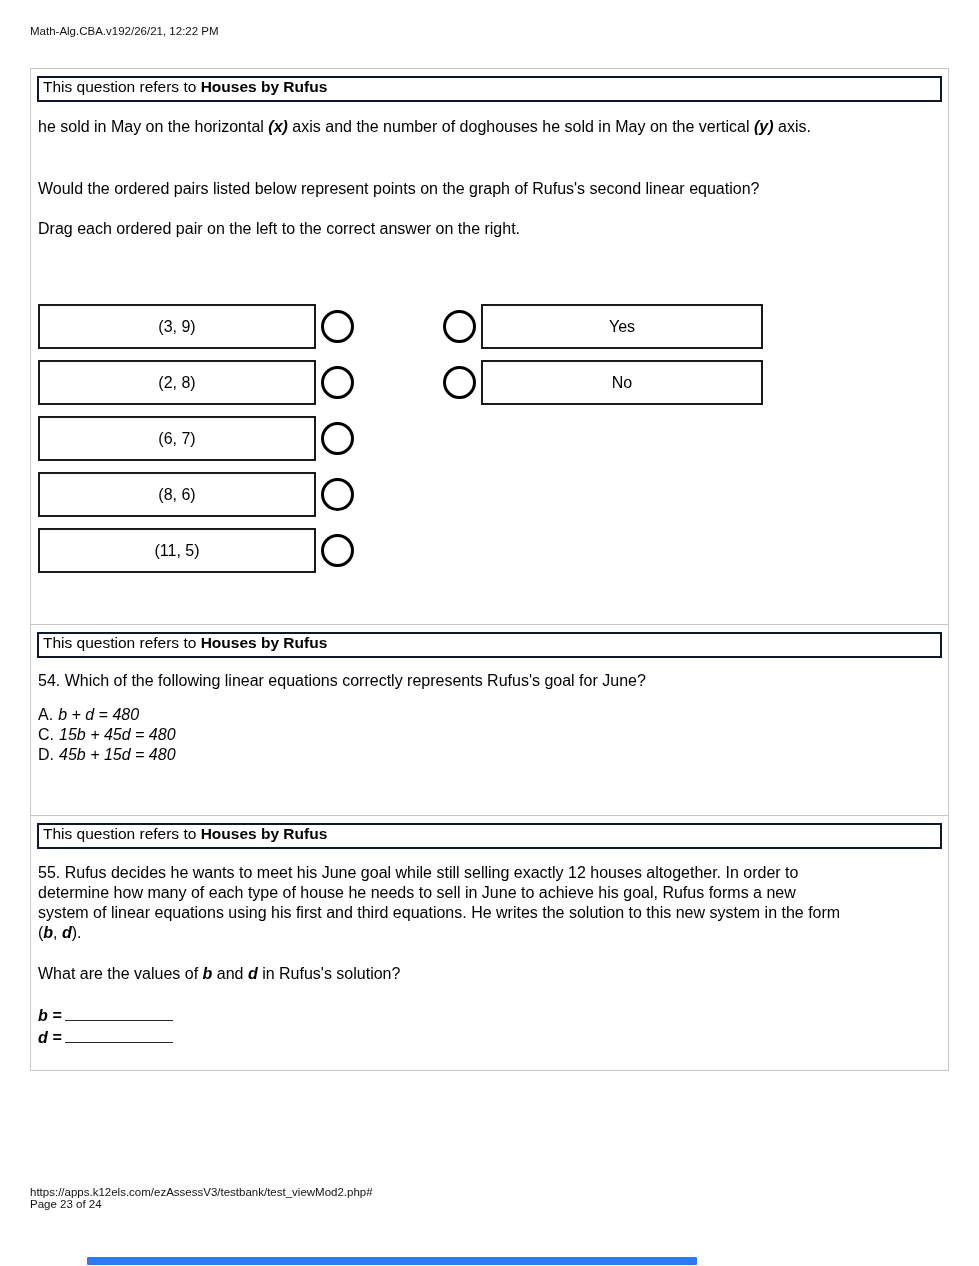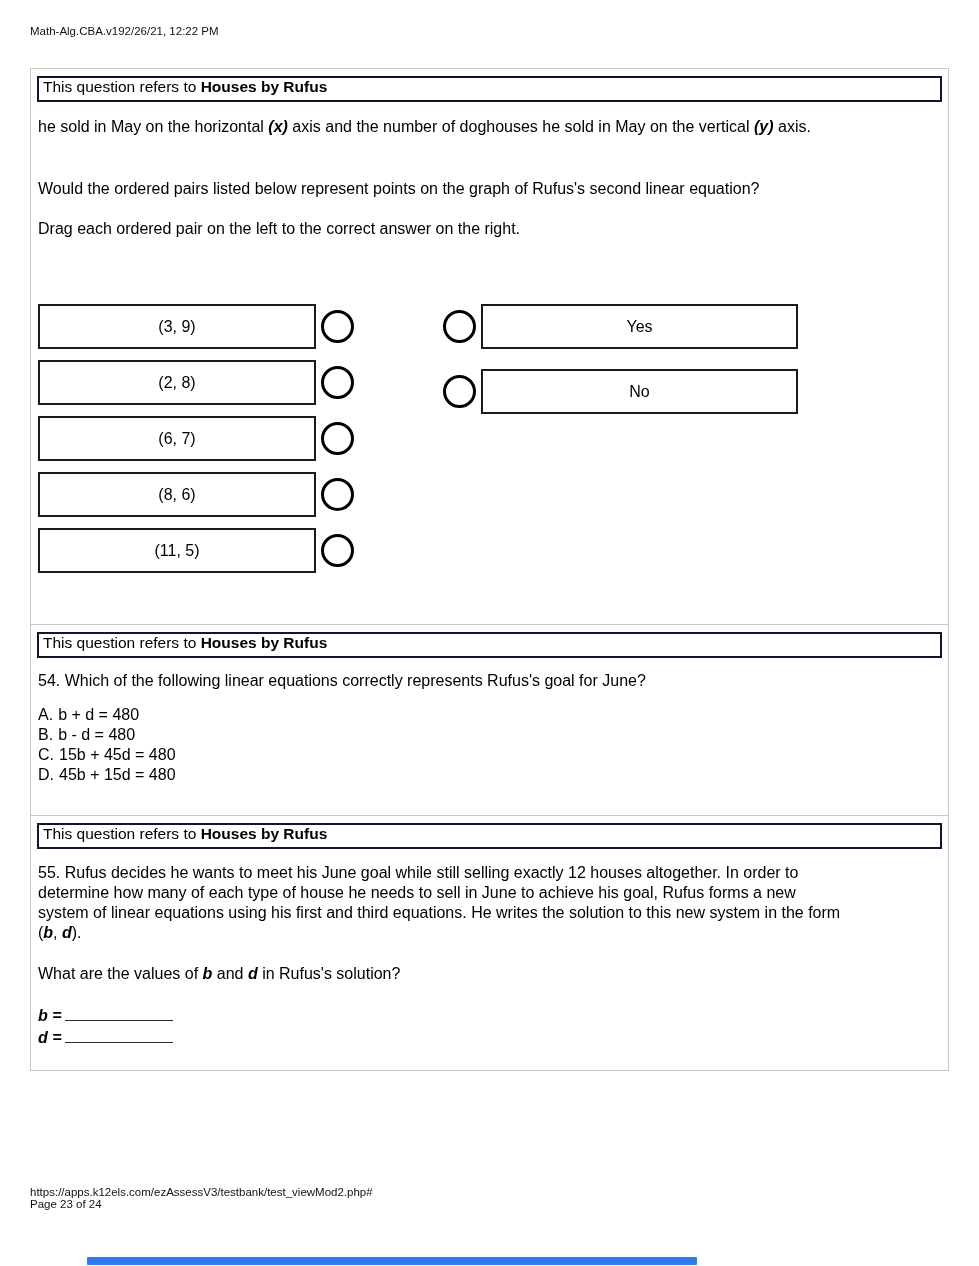--- a/index.html
+++ b/index.html
@@ -9,21 +9,21 @@
     --accent-bar:#2e7bf0;
   }
   *{margin:0;padding:0;box-sizing:border-box;}
   html,body{background:#ffffff;}
   body{
     width:979px;height:1266px;position:relative;overflow:hidden;
     font-family:"Liberation Sans","DejaVu Sans",sans-serif;
     color:var(--text);font-size:16px;
   }
   .b{font-weight:bold;}
-  .it{margin-top:24px;}
+  .it{font-style:italic;margin-top:24px;}
   .bi{font-weight:bold;font-style:italic;}
 
   .print-header{
     position:absolute;top:25px;left:30px;right:30px;
     display:flex;justify-content:flex-start;
     font-size:11.5px;color:#111;
   }
   .sections{position:absolute;top:68px;left:30px;width:919px;}
   .section{position:relative;border:1px solid var(--section-border);background:#fff;}
   .section + .section{margin-top:-1px;}
@@ -39,21 +39,21 @@
   .para{position:absolute;left:7px;line-height:20px;width:905px;}
   .line{line-height:20px;white-space:pre-wrap;}
 
   .drag-row,.answer-row{position:absolute;display:flex;align-items:center;height:45px;}
   .drag-row{left:7px;}
   .answer-row{left:412px;}
   .pair-box,.answer-box{
     width:278px;height:45px;border:2px solid var(--box-border);
     display:flex;align-items:center;justify-content:center;font-size:16px;background:#fff;
   }
-  .answer-box{width:317px;}
+  .answer-box{width:282px;}
   .drop-circle{
     width:33px;height:33px;border:3px solid #000;border-radius:50%;
     background:#fff;flex:0 0 auto;
   }
   .drag-row .drop-circle{margin-left:5px;}
   .answer-row .answer-box{margin-left:5px;}
 
   .opt-row{line-height:20px;}
   .opt-letter{margin-right:5px;}
 
@@ -123,36 +123,35 @@
         </div>
       <div class="drop-circle"></div>
     </div>
 
     <div class="answer-row" style="top:235px">
       <div class="drop-circle"></div>
       <div class="answer-box">
           <span>Yes</span>
         </div>
     </div>
-    <div class="answer-row" style="top:300px">
+    <div class="answer-row" style="top:291px">
       <div class="drop-circle"></div>
       <div class="answer-box">
           <span>No</span>
         </div>
     </div>
   </div>
 
   <div class="section section-q54">
     <div class="refers-box"><span>This question refers to </span><span class="b">Houses by Rufus</span></div>
 
     <div class="para" style="top:46px">54. Which of the following linear equations correctly represents Rufus's goal for June?</div>
 
     <div class="para" style="top:80px">
       <div class="opt-row"><span class="opt-letter">A.</span><span class="it">b + d = 480</span></div>
-      <div class="opt-row"><span class="opt-letter">B.</span><span class="it">b - d = 480</span></div>
       <div class="opt-row"><span class="opt-letter">C.</span><span class="it">15b + 45d = 480</span></div>
       <div class="opt-row"><span class="opt-letter">D.</span><span class="it">45b + 15d = 480</span></div>
     </div>
   </div>
 
   <div class="section section-q55">
     <div class="refers-box"><span>This question refers to </span><span class="b">Houses by Rufus</span></div>
 
     <div class="para" style="top:47px">
       <div class="line">55. Rufus decides he wants to meet his June goal while still selling exactly 12 houses altogether. In order to</div>

